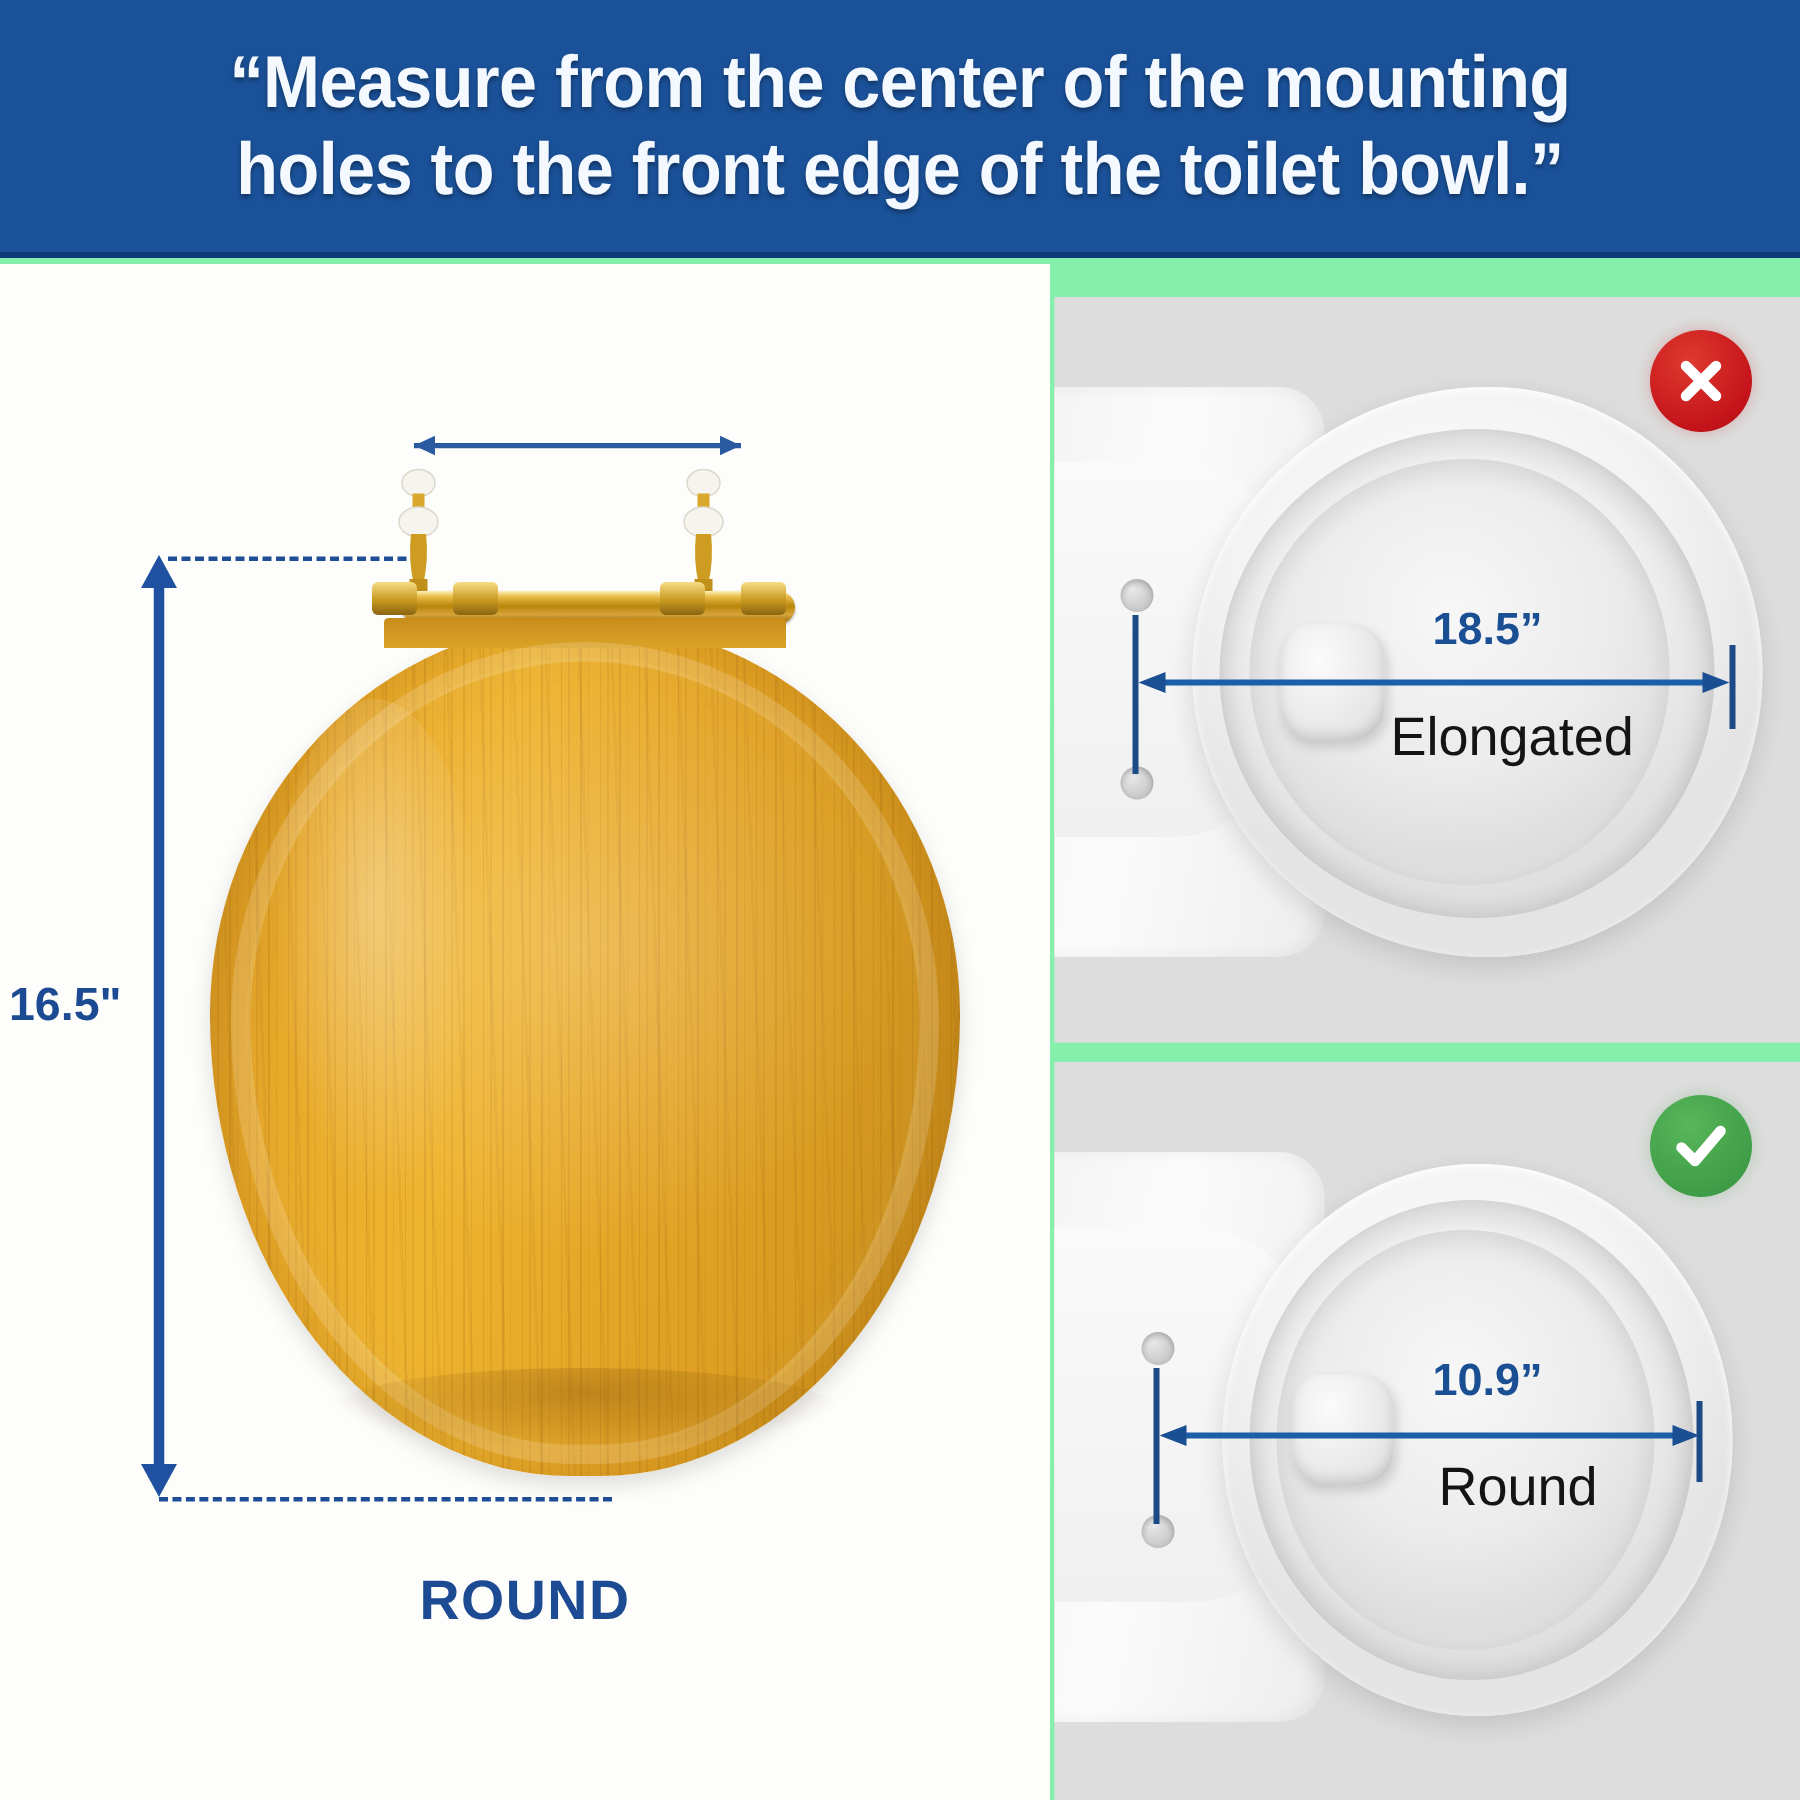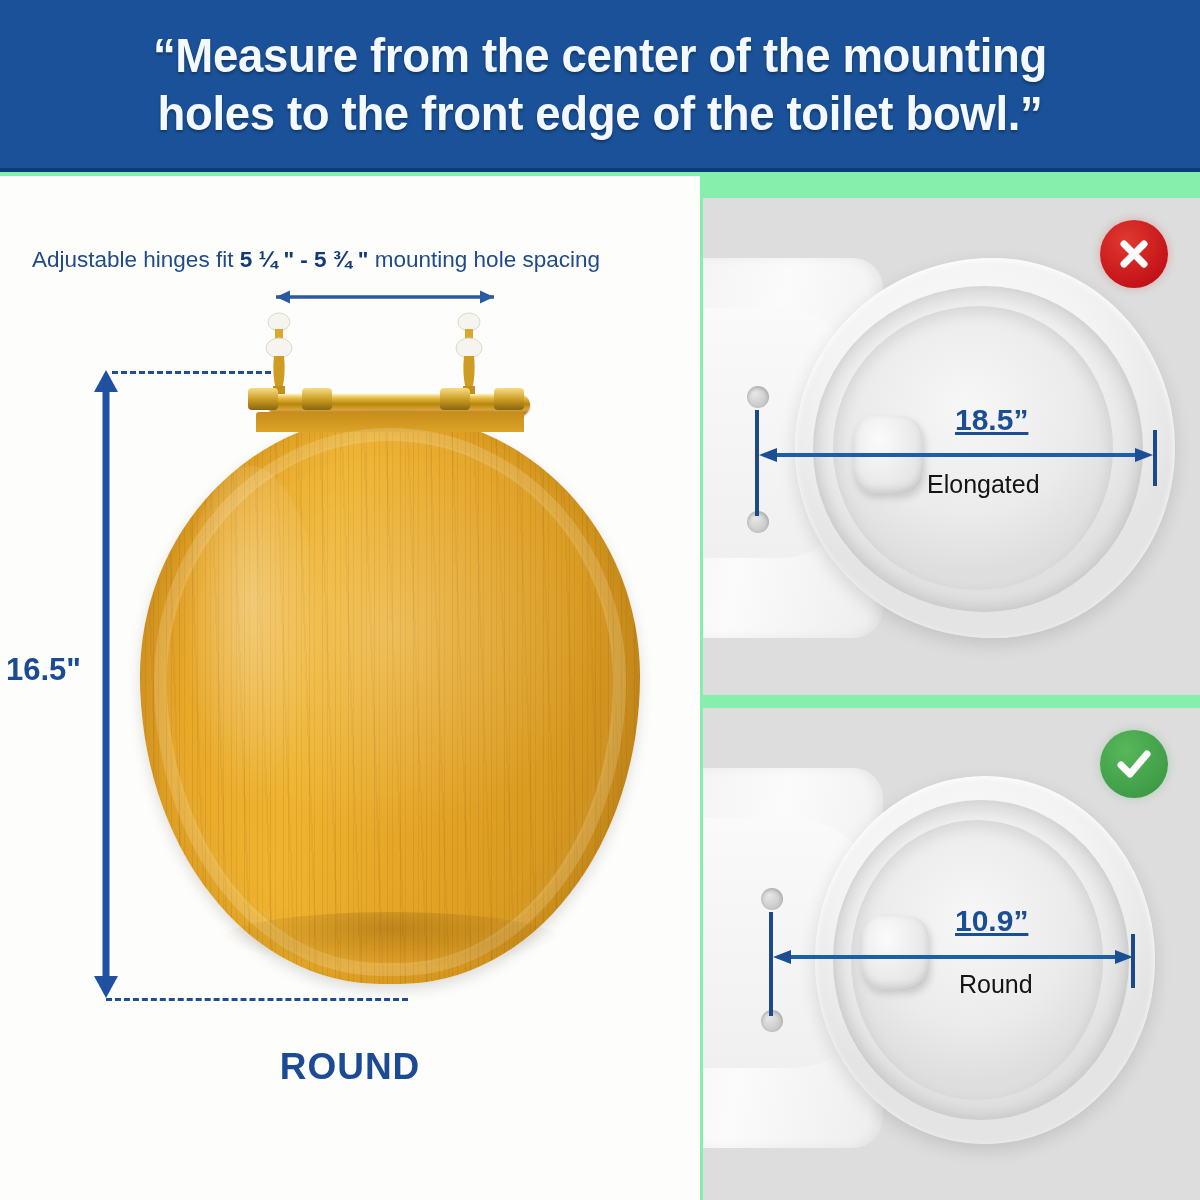--- a/index.html
+++ b/index.html
@@ -227,25 +227,24 @@
   
   .meas-ext {
     position: absolute; width: 0;
     border-left: 4px solid #1b4a86;
   }
   .meas-line { position: absolute; }
   .meas-value {
     position: absolute;
     color: #1b4f94; font-weight: bold; font-size: 30px;
     white-space: nowrap;
-    text-decoration: underline;
   }
   .meas-name {
     position: absolute;
-    color: #141414; font-size: 25px; white-space: nowrap;
+    color: #141414; font-size: 36px; white-space: nowrap;
   }
 
   
   .badge {
     position: absolute; width: 68px; height: 68px; border-radius: 50%;
     display: flex; align-items: center; justify-content: center;
   }
   .badge.x  { right: 32px; top: 22px; background: radial-gradient(circle at 38% 30%, #e0392f, #c4141a 70%, #ab0f14); box-shadow: 0 0 10px rgba(190,20,25,0.25); }
   .badge.ok { right: 32px; top: 22px; background: radial-gradient(circle at 38% 30%, #58b75a, #3f9e47 70%, #35913d); box-shadow: 0 0 10px rgba(60,150,70,0.25); }
 </style>
@@ -256,23 +255,20 @@
 
   <div class="header">
     <div class="header-inner">
       <div class="header-line">“Measure from the center of the mounting</div>
       <div class="header-line">holes to the front edge of the toilet bowl.”</div>
     </div>
   </div>
 
   <div class="left-panel">
 
-    <div class="hinge-note">
-      <span>Adjustable hinges fit </span><b>5 ¼ " - 5 ¾ "</b><span> mounting hole spacing</span>
-    </div>
 
     <svg class="spacing-arrow" viewBox="0 0 246 18">
       <line x1="14" y1="9" x2="232" y2="9" stroke="#2a5aa0" stroke-width="3.5"></line>
       <polygon points="14,9 28,2.5 28,15.5" fill="#2a5aa0"></polygon>
       <polygon points="232,9 218,2.5 218,15.5" fill="#2a5aa0"></polygon>
     </svg>
 
     <div class="lead-top"></div>
     <div class="lead-bottom"></div>
 

